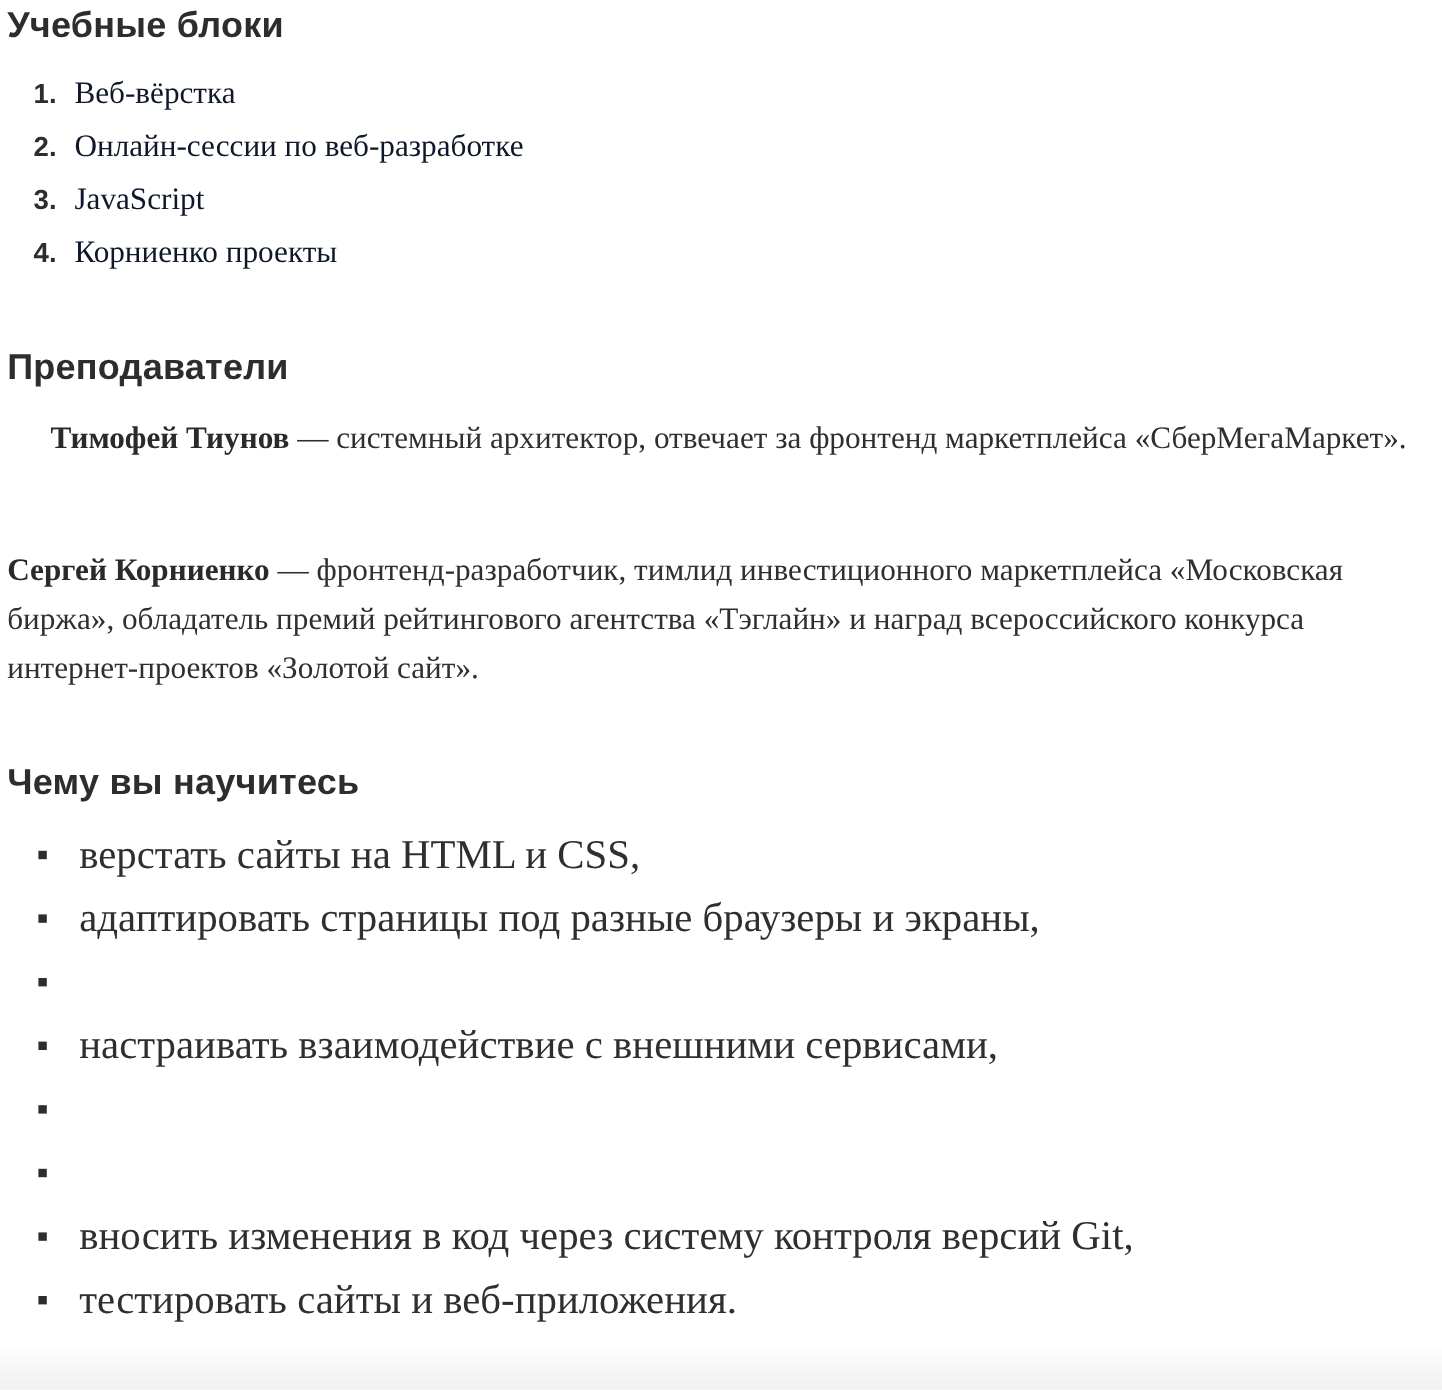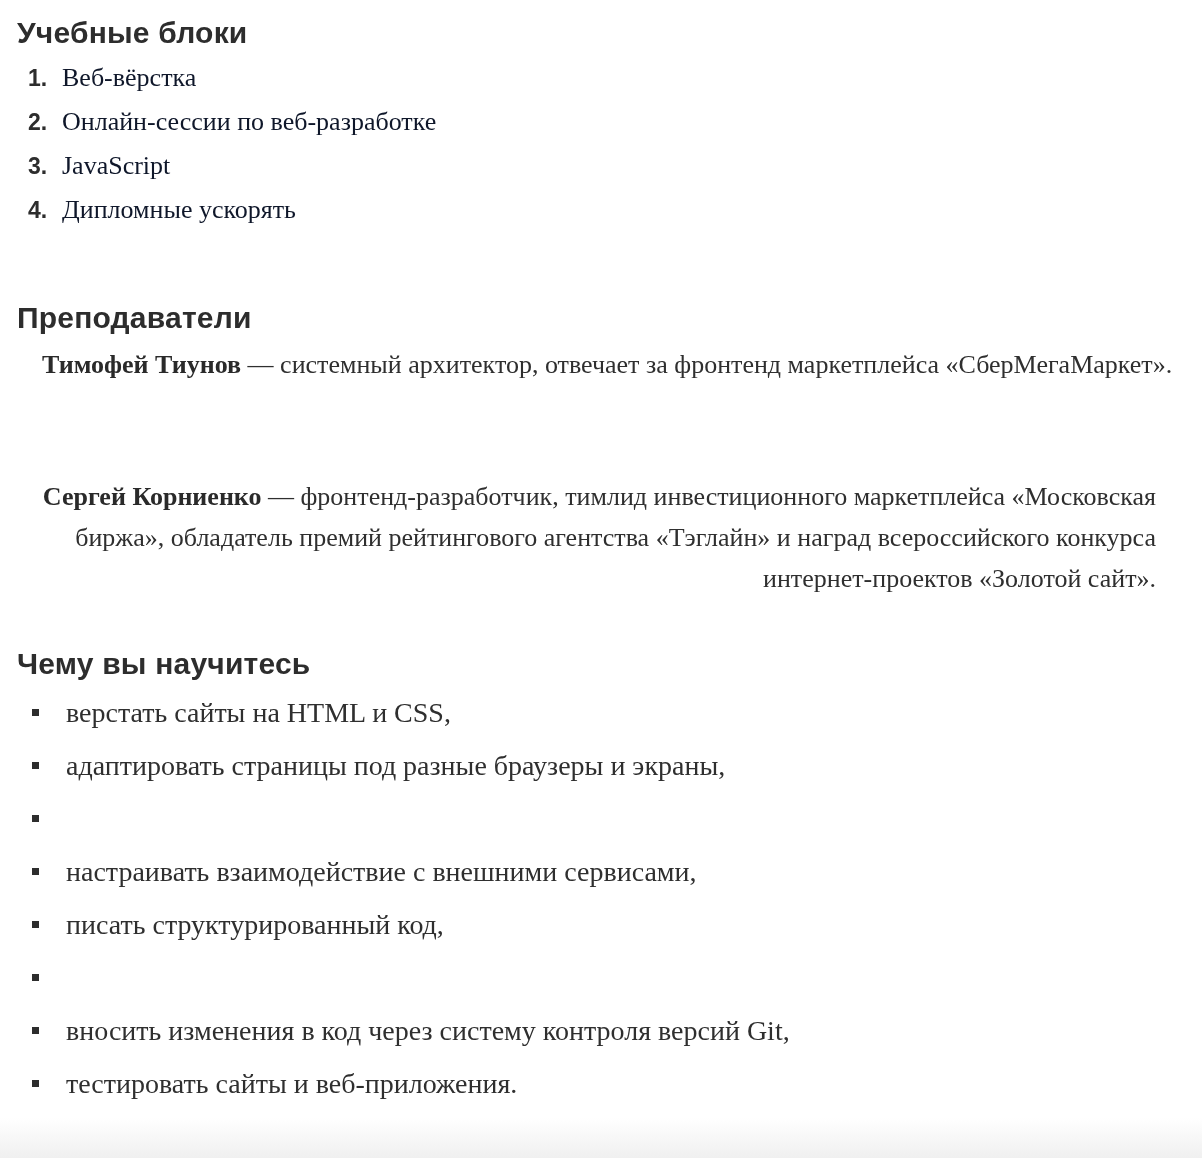--- a/index.html
+++ b/index.html
@@ -18,21 +18,21 @@
       position: absolute;
       left: 6px;
       top: 0;
       width: 1190px;
     }
     h2 {
       font-family: "Liberation Sans", sans-serif;
       font-weight: bold;
       font-size: 30px;
       line-height: 40px;
-      margin: 11px;
+      margin: 0;
       color: #2d2d2d;
       letter-spacing: 0.2px;
     }
     ol.blocks {
       list-style: none;
       margin: 0;
       padding: 0;
       position: absolute;
       left: 22px;
       top: 56px;
@@ -90,21 +90,21 @@
     ul.skills .bullet {
       width: 7px;
       height: 7px;
       background: #2d2d2d;
       margin-right: 27px;
       margin-left: 4px;
       flex: none;
     }
     ul.skills .txt {
       font-family: "Liberation Serif", serif;
-      font-size: 28px;
+      font-size: 34px;
       color: #2f2f2f;
     }
     .bottom-fade {
       position: absolute;
       left: 0;
       right: 0;
       bottom: 0;
       height: 40px;
       background: linear-gradient(to bottom, rgba(240,240,240,0) 0%, rgba(238,238,238,0.9) 100%);
       pointer-events: none;
@@ -124,29 +124,29 @@
     <li>
       <span class="num">2.</span>
       <span class="txt">Онлайн-сессии по веб-разработке</span>
     </li>
     <li>
       <span class="num">3.</span>
       <span class="txt">JavaScript</span>
     </li>
     <li>
       <span class="num">4.</span>
-      <span class="txt">Дипломные ускорять</span>
+      <span class="txt">Корниенко проекты</span>
     </li>
   </ol>
 
   <h2 class="sec" style="top:287px;">Преподаватели</h2>
   <div class="sec" style="top:344px;margin-left:36px;">
     <p class="teacher"><b>Тимофей Тиунов</b><span> — системный архитектор, отвечает за фронтенд маркетплейса «СберМегаМаркет».</span></p>
   </div>
-  <div class="sec" style="top:476px;text-align:right;">
+  <div class="sec" style="top:454px;">
     <p class="teacher"><b>Сергей Корниенко</b><span> — фронтенд-разработчик, тимлид инвестиционного маркетплейса «Московская биржа», обладатель премий рейтингового агентства «Тэглайн» и наград всероссийского конкурса интернет-проектов «Золотой сайт».</span></p>
   </div>
 
   <h2 class="sec" style="top:633px;">Чему вы научитесь</h2>
   <ul class="skills">
     <li>
         <span class="bullet"></span>
         <span class="txt">верстать сайты на HTML и CSS,</span>
       </li>
     <li>
@@ -155,21 +155,20 @@
       </li>
     <li>
         <span class="bullet"></span>
       </li>
     <li>
         <span class="bullet"></span>
         <span class="txt">настраивать взаимодействие с внешними сервисами,</span>
       </li>
     <li>
         <span class="bullet"></span>
-        <span class="txt">писать структурированный код,</span>
       </li>
     <li>
         <span class="bullet"></span>
       </li>
     <li>
         <span class="bullet"></span>
         <span class="txt">вносить изменения в код через систему контроля версий Git,</span>
       </li>
     <li>
         <span class="bullet"></span>

